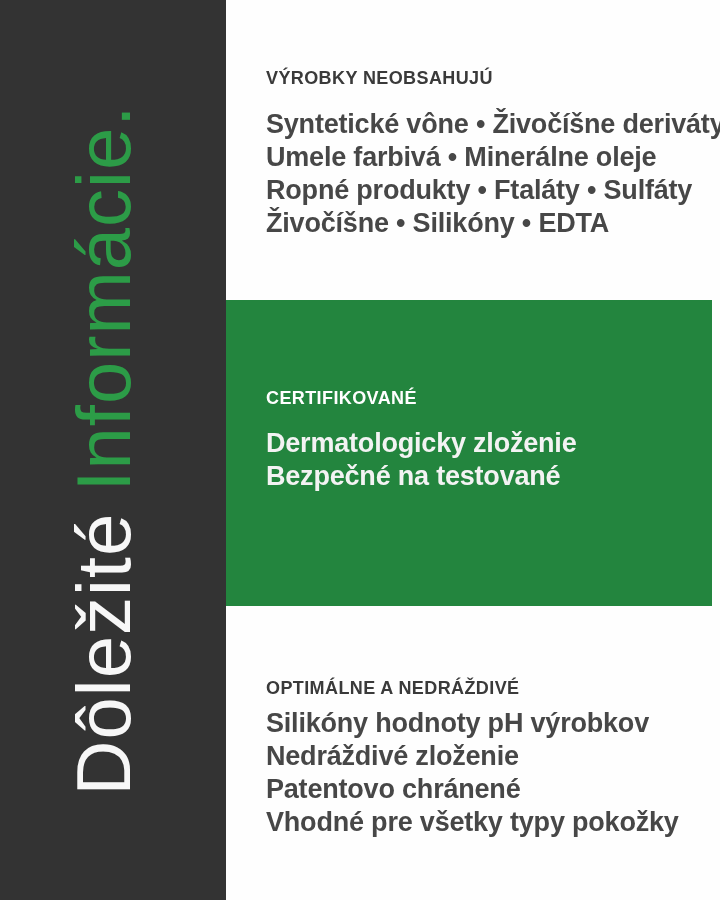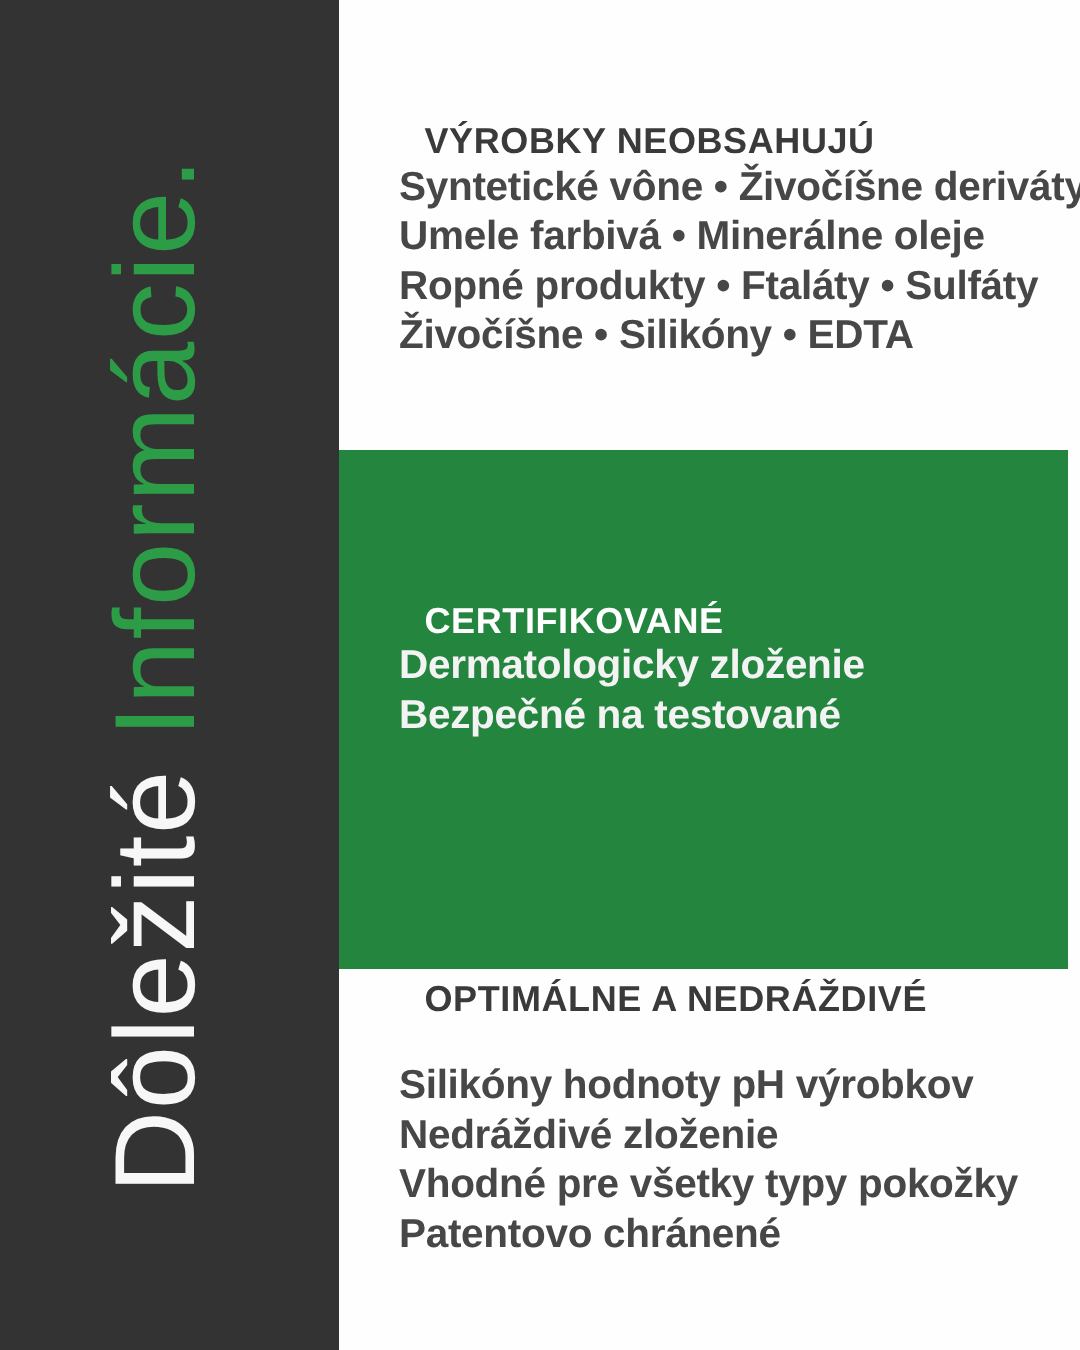--- a/index.html
+++ b/index.html
@@ -28,22 +28,22 @@
     font-weight: 300;
     letter-spacing: 1px;
     line-height: 1;
   }
   .title-word-1 { color: var(--title-white, #f7f7f7); margin-right: 0.28em; }
   .title-word-2 { color: var(--title-green, #2c9c47); }
 
   
   .heading {
     position: absolute;
-    margin: 17px;
-    font-size: 24px;
+    margin: 0;
+    font-size: 18px;
     font-weight: 700;
     letter-spacing: 0.4px;
     line-height: 32px;
     color: var(--heading-color, #3a3a3a);
     white-space: nowrap;
   }
   .lines { position: absolute; }
   .lines .line {
     font-size: 27px;
     line-height: 33px;
@@ -54,29 +54,29 @@
   }
 
   
   .s1-heading { left: 266px; top: 62px; }
   .s1-lines   { left: 266px; top: 108px; }
 
   
   .band {
     position: absolute;
     left: 226px; top: 300px;
-    width: 486px; height: 346px;
+    width: 486px; height: 306px;
     background: var(--band-green, #23853e);
   }
   .s2-heading { left: 40px; top: 82px; color: #ffffff; }
   .s2-lines   { left: 40px; top: 127px; }
   .s2-lines .line { color: var(--band-text, #f3f3f3); }
 
   
-  .s3-heading { left: 266px; top: 634px; }
+  .s3-heading { left: 266px; top: 672px; }
   .s3-lines   { left: 266px; top: 707px; }
 </style>
 </head>
 <body>
 
 <div class="canvas" style="--page-bg: #fefefe; --sidebar-bg: #333333; --band-green: #23853e; --title-green: #2c9c47; --title-white: #f7f7f7; --heading-color: #3a3a3a; --body-color: #474747; --band-text: #f3f3f3;">
 
   <aside class="sidebar">
     <div class="vertical-title">
       <span class="title-word-1">Dôležité</span><span class="title-word-2">Informácie.</span>
@@ -99,18 +99,18 @@
         <div class="line">Dermatologicky zloženie</div>
         <div class="line">Bezpečné na testované</div>
       </div>
   </section>
 
   <section>
     <h2 class="heading s3-heading">OPTIMÁLNE A NEDRÁŽDIVÉ</h2>
     <div class="lines s3-lines">
         <div class="line">Silikóny hodnoty pH výrobkov</div>
         <div class="line">Nedráždivé zloženie</div>
+        <div class="line">Patentovo chránené</div>
         <div class="line">Vhodné pre všetky typy pokožky</div>
-        <div class="line">Patentovo chránené</div>
       </div>
   </section>
 
 </div>
 
 </body></html>

